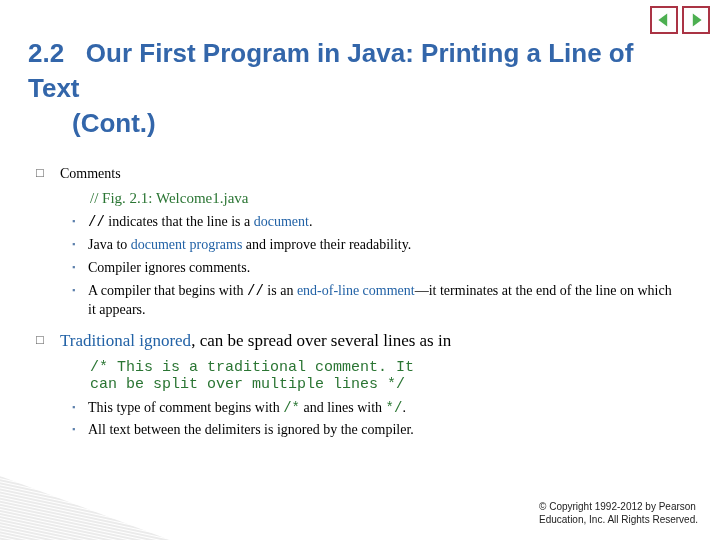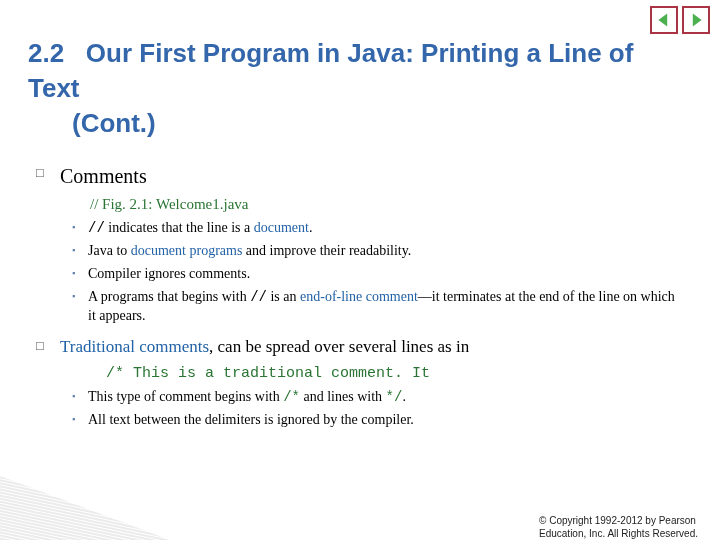--- a/index.html
+++ b/index.html
@@ -27,32 +27,32 @@
   .top-item { position: relative; margin-bottom: 6px; line-height: 1.35; }
   .top-item::before {
     content: "□"; position: absolute; left: -24px; top: 1px;
     font-size: 13px; color: #555; font-family: Arial, sans-serif;
   }
   .code-line {
     font-family: Liberation Serif, serif; font-size: 15px;
     color: #2a7533; margin: 6px 0 6px 30px;
   }
   .code-block { margin: 4px 0 6px 30px; }
-  .code-block div { font-family: "Courier New", monospace; font-size: 15px; color: #2a7533; margin-left: 16px; }
+  .code-block div { font-family: "Courier New", monospace; font-size: 15px; color: #2a7533; }
   .sub-list { margin: 2px 0 10px 28px; }
   .sub-item { position: relative; margin: 4px 0; font-size: 14px; line-height: 1.35; }
   .sub-item::before {
     content: "▪"; position: absolute; left: -16px; top: 2px;
     font-size: 9px; color: #5b7fab;
   }
   .mono { font-family: "Courier New", monospace; }
   .kw { color: #2262a6; }
   .kw-mono { color: #2a7533; font-family: "Courier New", monospace; }
   .footer {
-    position: absolute; bottom: 0; right: 22px;
+    position: absolute; bottom: 14px; right: 22px;
     font-family: Arial, sans-serif; font-size: 10px; color: #222;
     text-align: left; line-height: 1.25; max-width: 260px;
   }
   .wedge {
     position: absolute; left: 0; bottom: 0; width: 170px; height: 70px;
     pointer-events: none;
   }
 </style>
 </head>
 <body>
@@ -72,43 +72,44 @@
 
 <div class="heading">
   <span class="num">2.2</span>
   <span>&nbsp;&nbsp;</span><span class="title">Our First Program in Java: Printing a Line of Text</span>
   <span class="indent title">(Cont.)</span>
 </div>
 
 <div class="content">
 
   <div class="top-item">
-    <span style="font-size:20px;">Comments</span>
+    <span style="font-size:14px;">Comments</span>
   </div>
   <div class="code-line">// Fig. 2.1: Welcome1.java</div>
   <div class="sub-list">
     <div class="sub-item">
       <span class="mono">//</span><span> indicates that the line is a </span><span class="kw">document</span><span>.</span>
     </div>
     <div class="sub-item">
       <span>Java to </span><span class="kw">document programs</span><span> and improve their readability.</span>
     </div>
     <div class="sub-item">
       <span>Compiler ignores comments.</span>
     </div>
     <div class="sub-item">
-      <span>A programs that begins with </span><span class="mono">//</span><span> is an </span><span class="kw">end-of-line comment</span><span>—it terminates at the end of the line on which it appears.</span>
+      <span>A compiler that begins with </span><span class="mono">//</span><span> is an </span><span class="kw">end-of-line comment</span><span>—it terminates at the end of the line on which it appears.</span>
     </div>
   </div>
 
   <div class="top-item" style="font-size:17px;">
-    <span class="kw">Traditional comments</span><span>, can be spread over several lines as in</span>
+    <span class="kw">Traditional ignored</span><span>, can be spread over several lines as in</span>
   </div>
   <div class="code-block">
     <div>/* This is a traditional comment. It</div>
+    <div>   can be split over multiple lines */</div>
   </div>
   <div class="sub-list">
     <div class="sub-item">
       <span>This type of comment begins with </span><span class="kw-mono">/*</span><span> and lines with </span><span class="kw-mono">*/</span><span>.</span>
     </div>
     <div class="sub-item">
       <span>All text between the delimiters is ignored by the compiler.</span>
     </div>
   </div>
 

